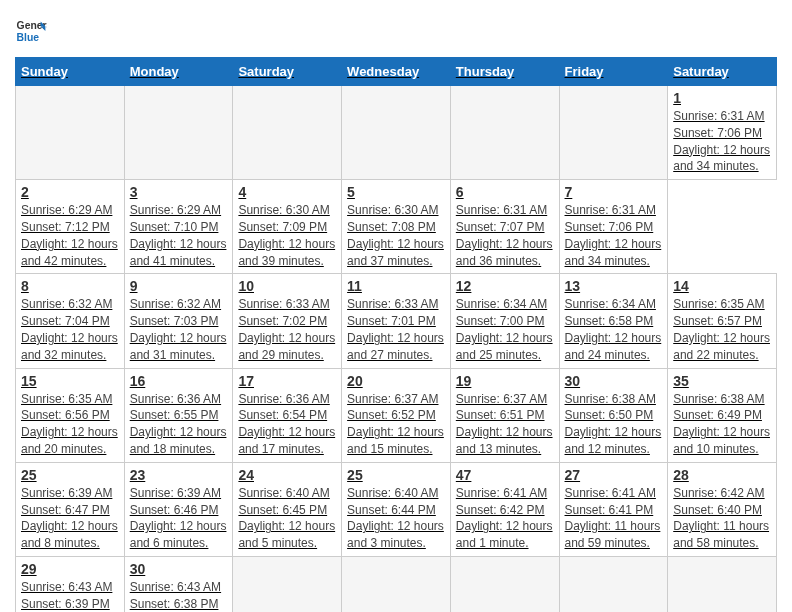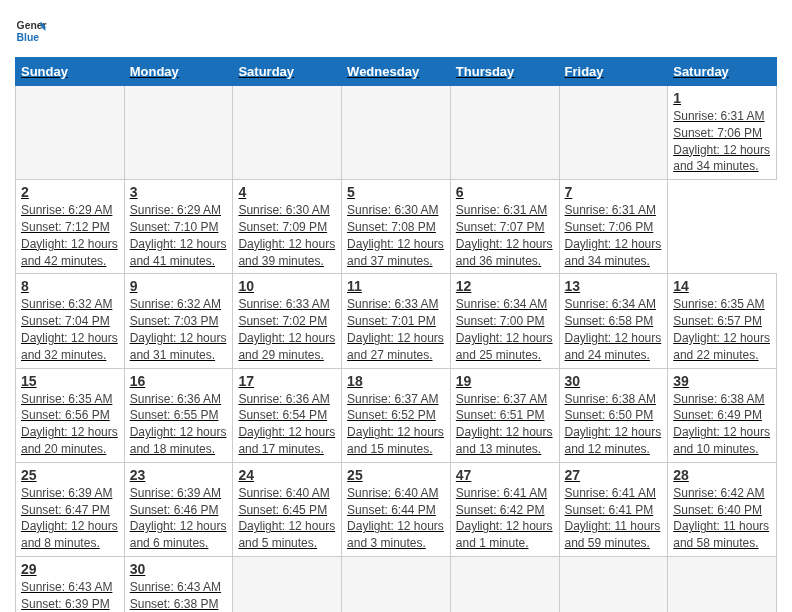--- a/index.html
+++ b/index.html
@@ -181,33 +181,33 @@
         </td>
         <td>
           <span class="day-num">16</span>
           <div class="day-info">Sunrise: 6:36 AM<br>Sunset: 6:55 PM<br>Daylight: 12 hours and 18 minutes.</div>
         </td>
         <td>
           <span class="day-num">17</span>
           <div class="day-info">Sunrise: 6:36 AM<br>Sunset: 6:54 PM<br>Daylight: 12 hours and 17 minutes.</div>
         </td>
         <td>
-          <span class="day-num">18</span>
+          <span class="day-num">20</span>
           <div class="day-info">Sunrise: 6:37 AM<br>Sunset: 6:52 PM<br>Daylight: 12 hours and 15 minutes.</div>
         </td>
         <td>
           <span class="day-num">19</span>
           <div class="day-info">Sunrise: 6:37 AM<br>Sunset: 6:51 PM<br>Daylight: 12 hours and 13 minutes.</div>
         </td>
         <td>
           <span class="day-num">30</span>
           <div class="day-info">Sunrise: 6:38 AM<br>Sunset: 6:50 PM<br>Daylight: 12 hours and 12 minutes.</div>
         </td>
         <td>
-          <span class="day-num">39</span>
+          <span class="day-num">35</span>
           <div class="day-info">Sunrise: 6:38 AM<br>Sunset: 6:49 PM<br>Daylight: 12 hours and 10 minutes.</div>
         </td>
       </tr>
       <tr>
         <td>
           <span class="day-num">25</span>
           <div class="day-info">Sunrise: 6:39 AM<br>Sunset: 6:47 PM<br>Daylight: 12 hours and 8 minutes.</div>
         </td>
         <td>
           <span class="day-num">23</span>

